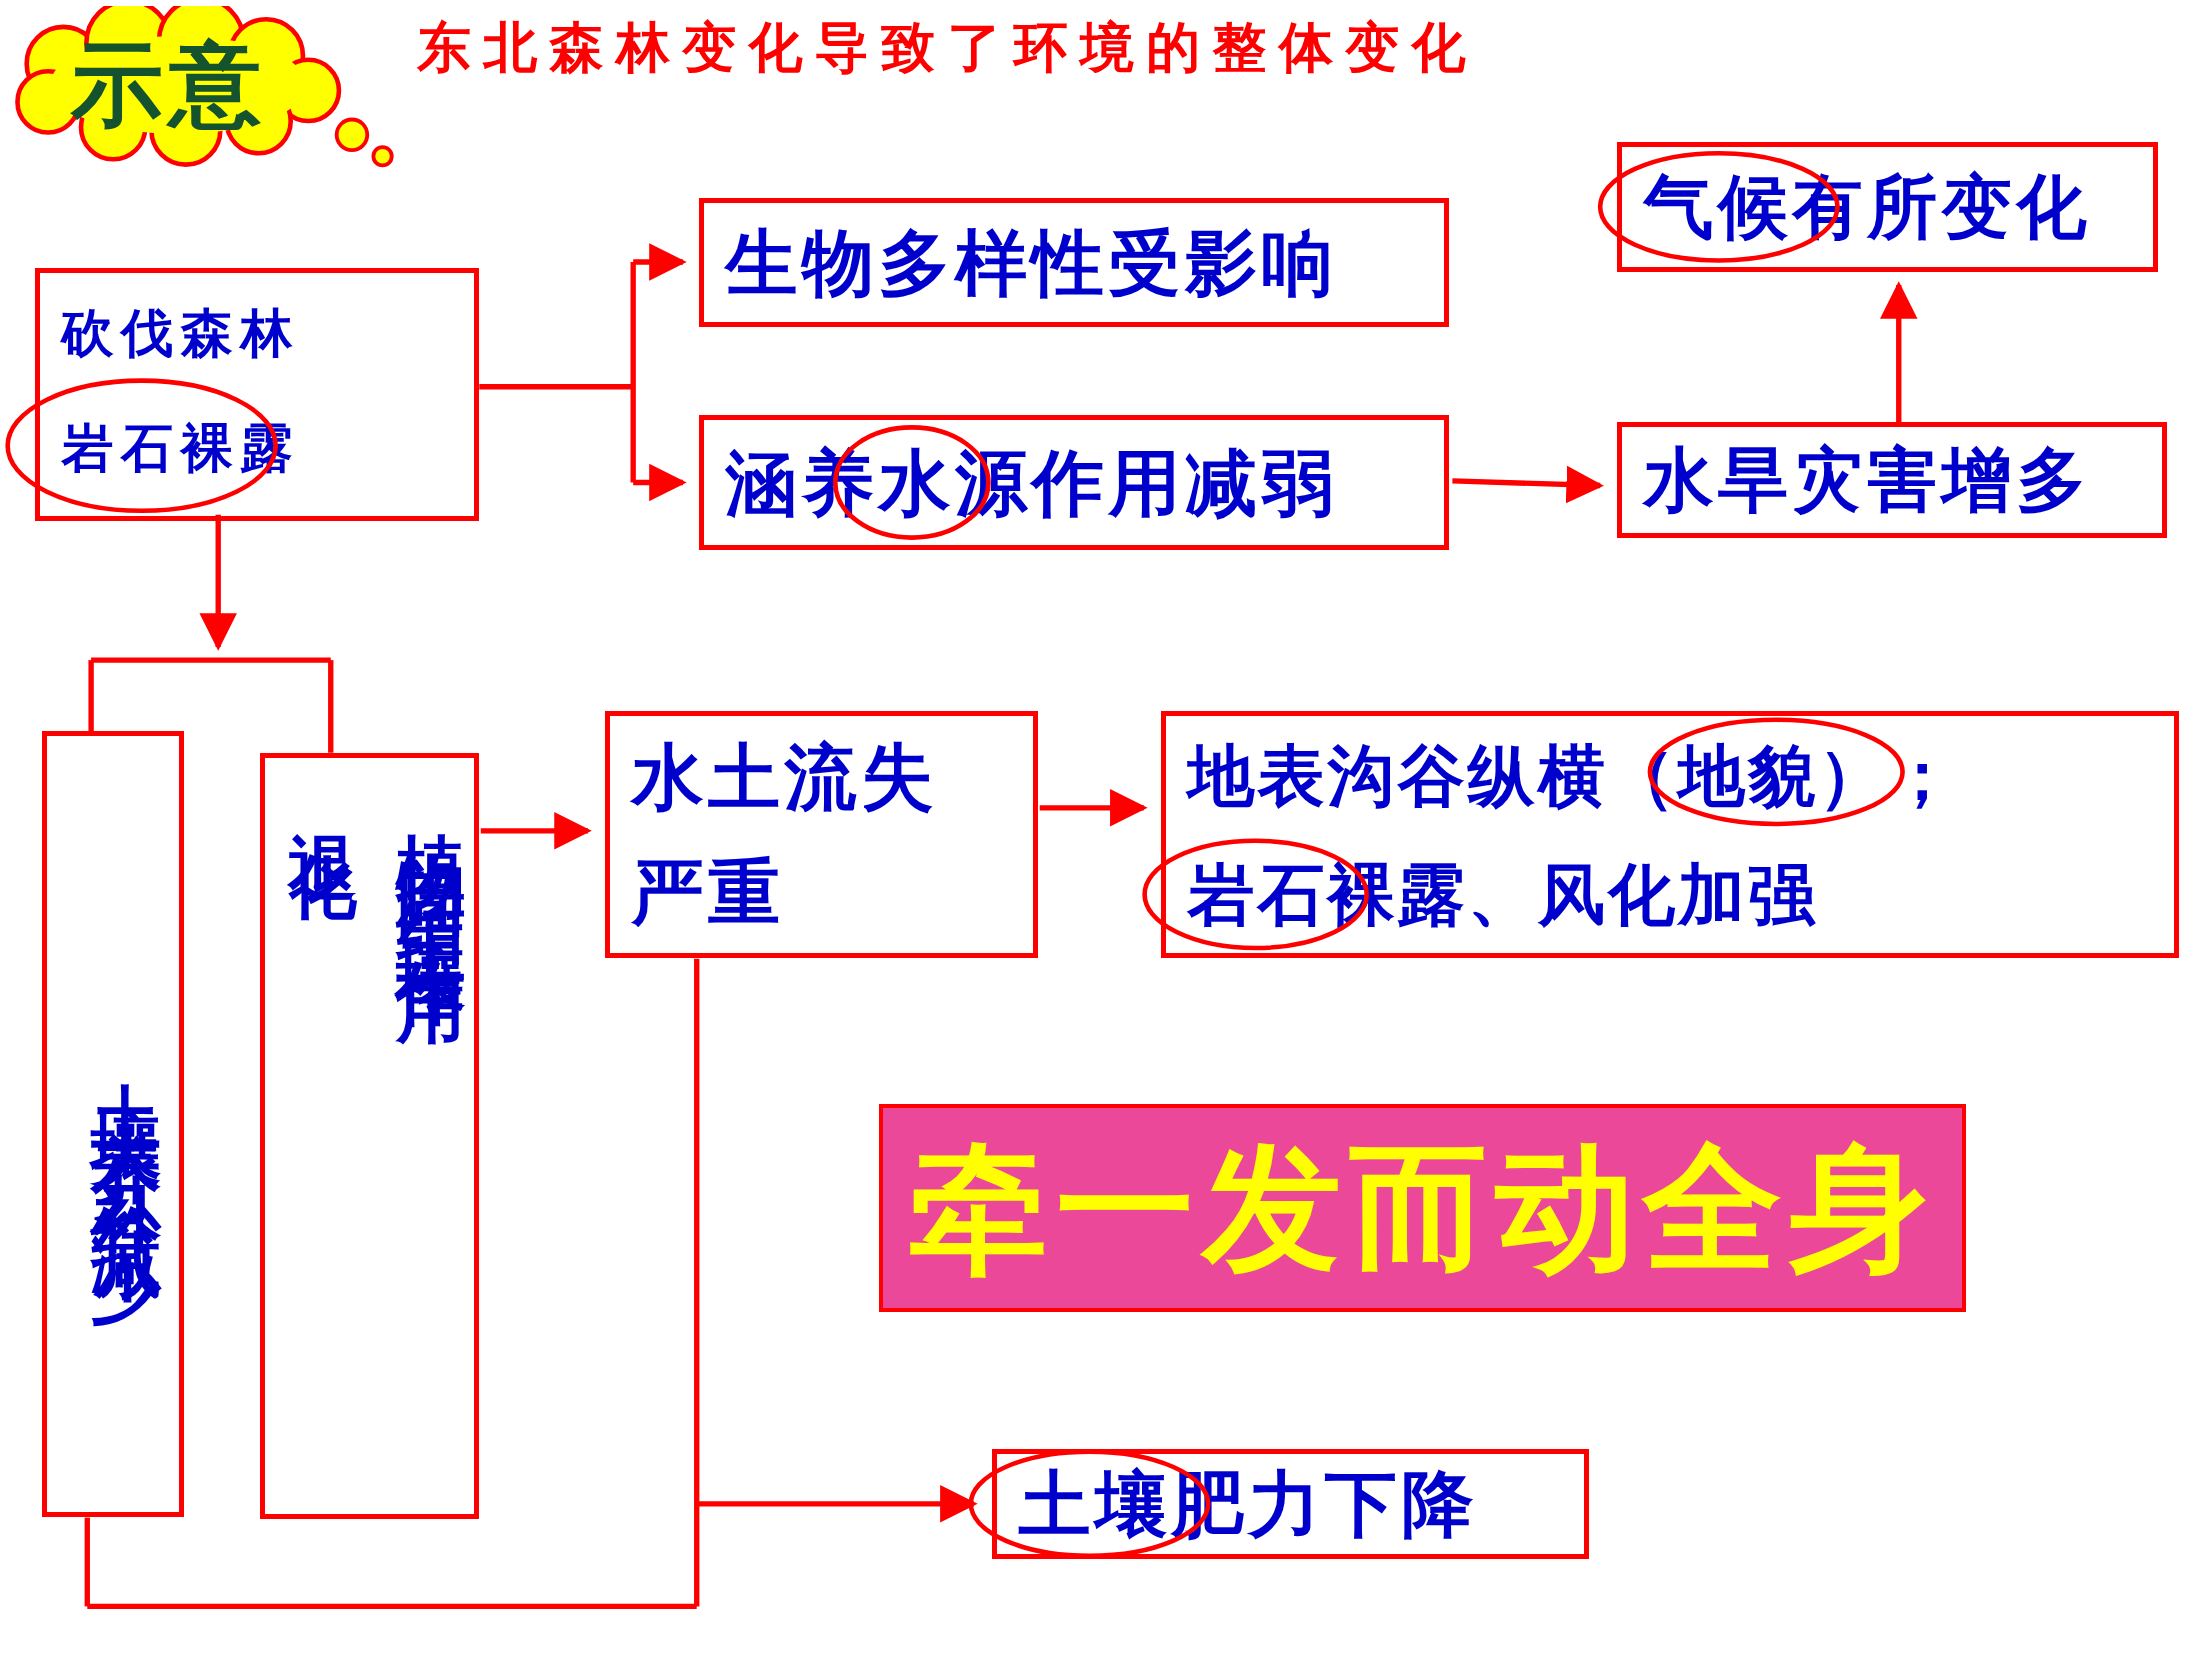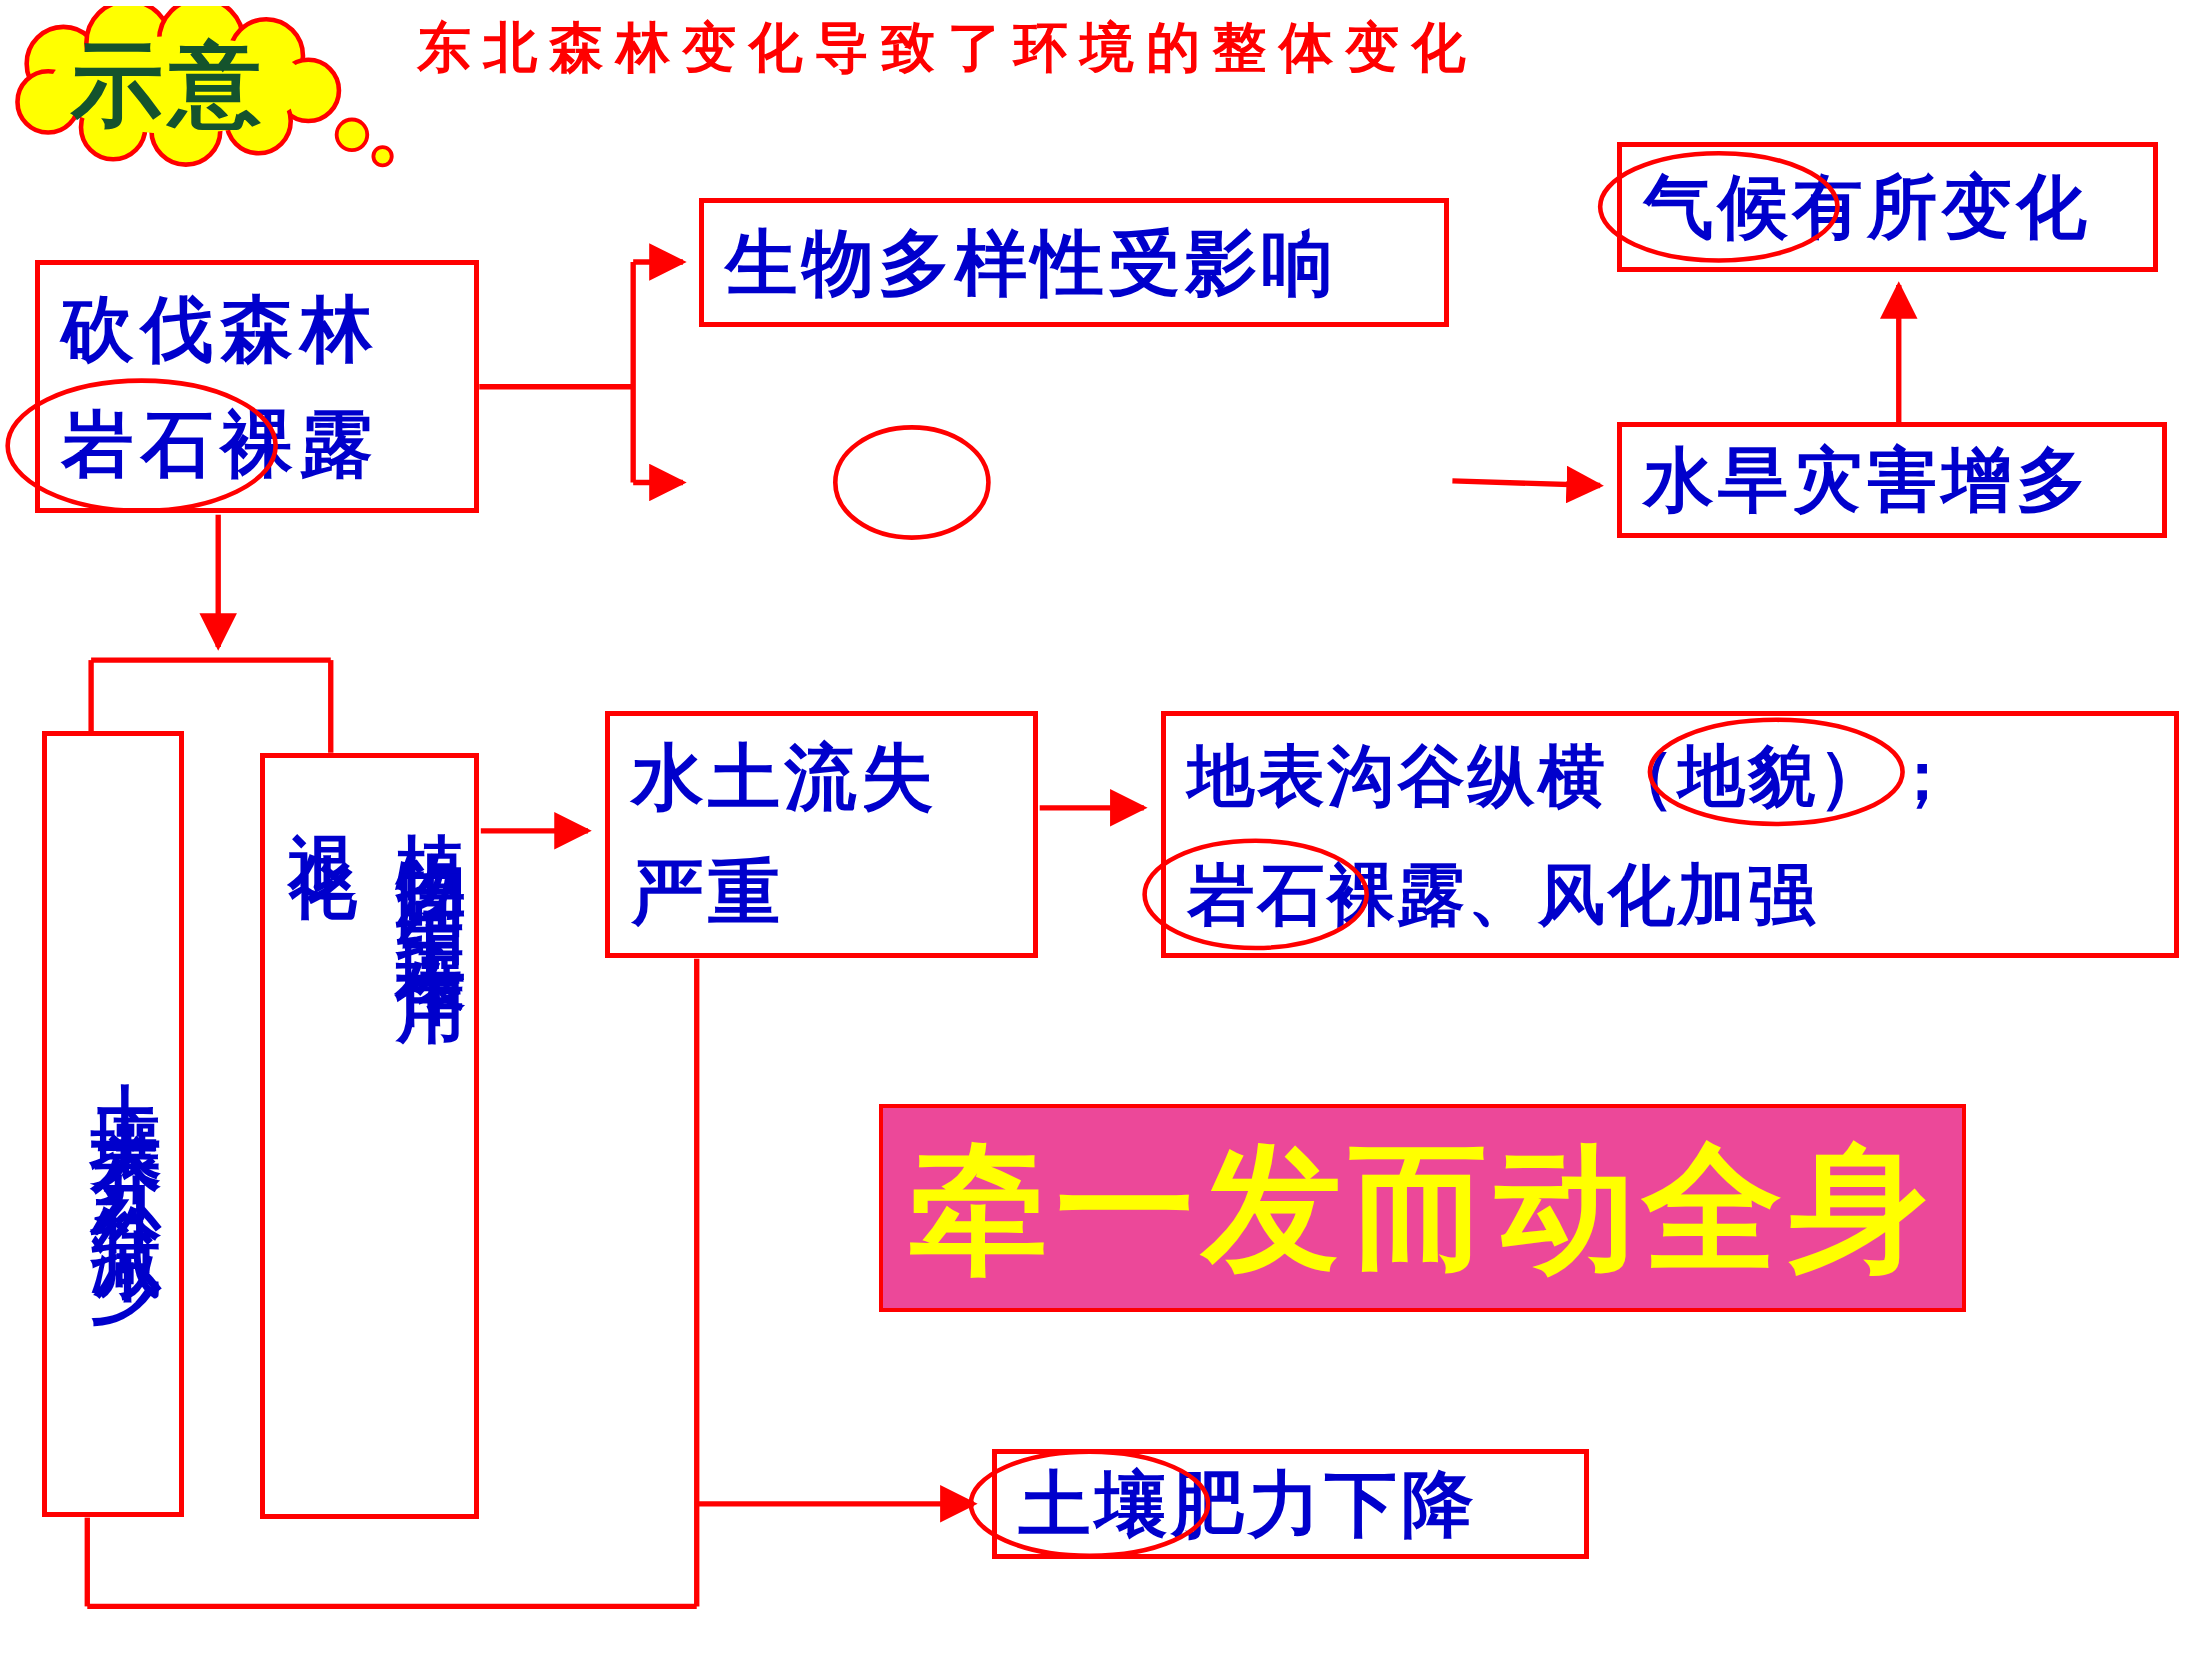--- a/index.html
+++ b/index.html
@@ -25,21 +25,21 @@
     background:#ffffff;
     display:flex;
     flex-direction:column;
     justify-content:center;
     padding:0 21.4px;
     letter-spacing:4.6px;
     line-height:1.5;
     z-index:2;
   }
   .box .bline{white-space:nowrap;}
-  #box-deforest{left:35px;top:260px;width:444px;height:253px;font-size:72px;letter-spacing:7.7px;line-height:115px;}
+  #box-deforest{left:35px;top:268px;width:444px;height:253px;font-size:52px;letter-spacing:7.7px;line-height:115px;font-family:Liberation Mono, monospace;}
   #box-biodiversity{left:699px;top:198px;width:750px;height:129px;}
   #box-water{left:699px;top:415px;width:750px;height:135px;}
   #box-climate{left:1617px;top:142px;width:541px;height:130px;font-size:70px;}
   #box-disaster{left:1617px;top:422px;width:550px;height:116px;font-size:70px;}
   #box-erosion{left:605px;top:711px;width:433px;height:247px;line-height:115px;}
   #box-landform{left:1161px;top:711px;width:1018px;height:247px;font-size:67px;line-height:119px;letter-spacing:3.1px;}
   #box-fertility{left:992px;top:1449px;width:597px;height:110px;}
   #box-soil-nutrient{
     left:42px;top:731px;width:142px;height:786px;
     writing-mode:vertical-rl;
@@ -141,20 +141,23 @@
 
   <div class="box" id="box-deforest">
     <div class="bline">砍伐森林</div>
     <div class="bline">岩石裸露</div>
   </div>
 
   <div class="box" id="box-biodiversity">
     <div class="bline">生物多样性受影响</div>
   </div>
 
+  <div class="box" id="box-water">
+    <div class="bline">涵养水源作用减弱</div>
+  </div>
 
   <div class="box" id="box-climate">
     <div class="bline">气候有所变化</div>
   </div>
 
   <div class="box" id="box-disaster">
     <div class="bline">水旱灾害增多</div>
   </div>
 
   <div class="box" id="box-soil-nutrient">土壤养分补给减少</div>

